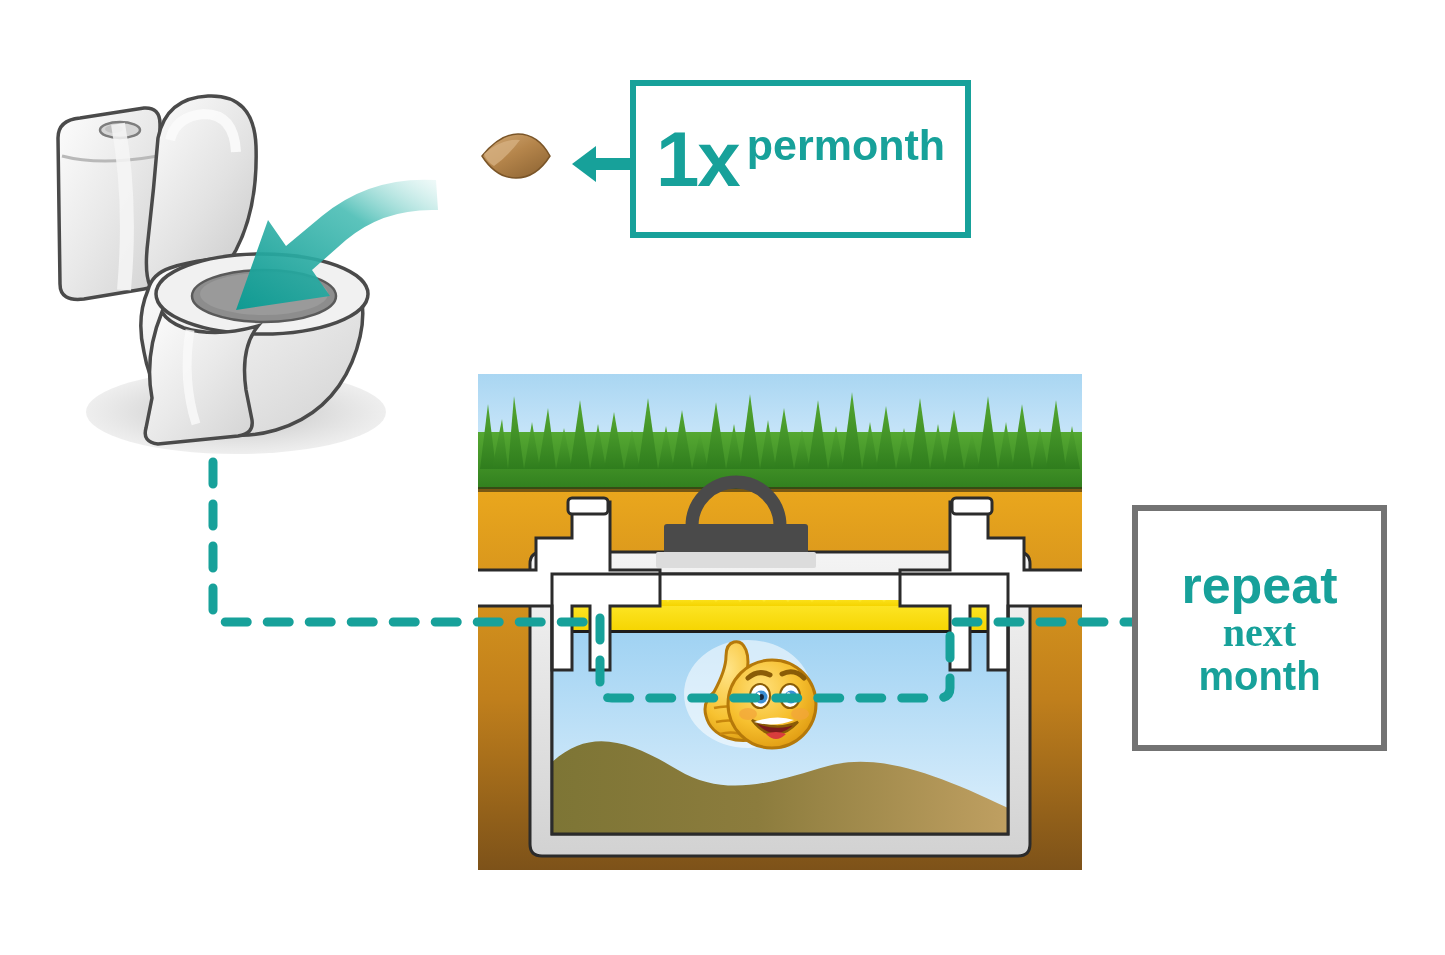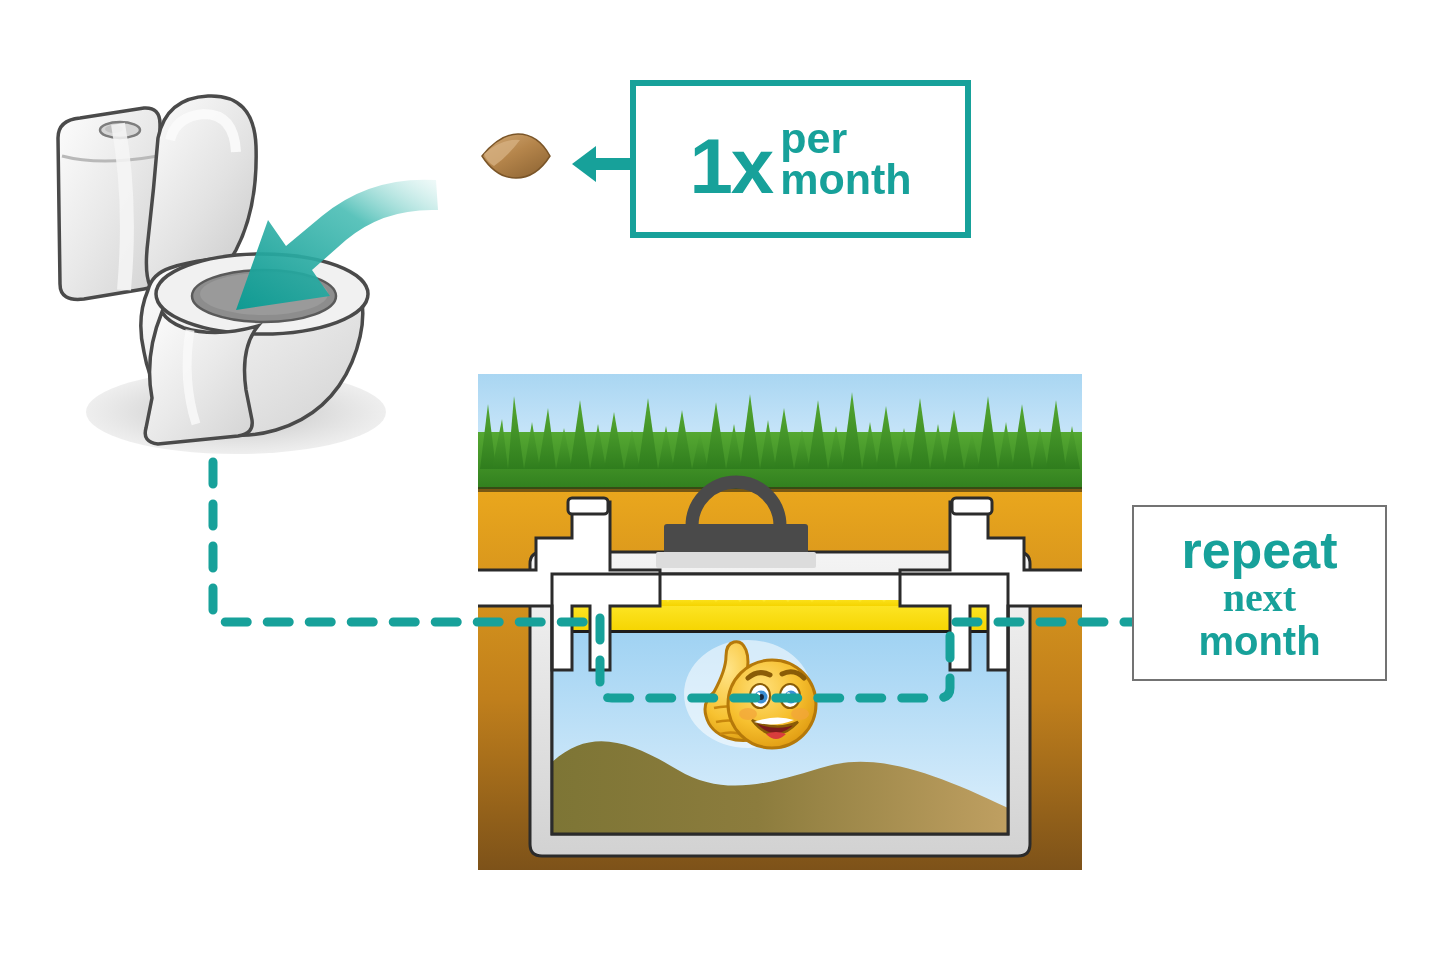--- a/index.html
+++ b/index.html
@@ -4,25 +4,25 @@
 <style>
   html,body{margin:0;padding:0;background:#ffffff;}
   body{width:1445px;height:955px;position:relative;overflow:hidden;
        font-family:"Liberation Sans",sans-serif;}
   .stage{position:absolute;left:0;top:0;width:1445px;height:955px;}
 
   
   .callout{position:absolute;box-sizing:border-box;background:#ffffff;
            display:flex;flex-direction:column;align-items:center;justify-content:center;}
   #box-month{left:630px;top:80px;width:341px;height:158px;border:6px solid #17a19a;}
-  #box-repeat{left:1132px;top:505px;width:255px;height:176px;border:2px solid #737373;}
-
-  .month-row{display:flex;align-items:flex-end;justify-content:center;gap:8px;}
+  #box-repeat{left:1132px;top:505px;width:255px;height:246px;border:6px solid #737373;}
+
+  .month-row{display:flex;align-items:flex-start;justify-content:center;gap:8px;}
   .big1x{font-size:78px;font-weight:bold;color:#17a19a;line-height:.88;letter-spacing:-2px;}
-  .perstack{display:flex;flex-direction:column;line-height:.96;}
+  .perstack{display:flex;line-height:.96;}
   .perstack span{font-size:43px;font-weight:bold;color:#17a19a;}
 
   .rep-top{font-size:52px;font-weight:bold;color:#17a19a;line-height:1.02;}
   .rep-mid{font-size:40px;font-weight:bold;color:#17a19a;line-height:1.06;font-family:Liberation Serif, serif;}
   .rep-bot{font-size:40px;font-weight:bold;color:#17a19a;line-height:1.06;}
 
   
   svg.overlay{position:absolute;left:0;top:0;width:1445px;height:955px;overflow:visible;}
 
   

